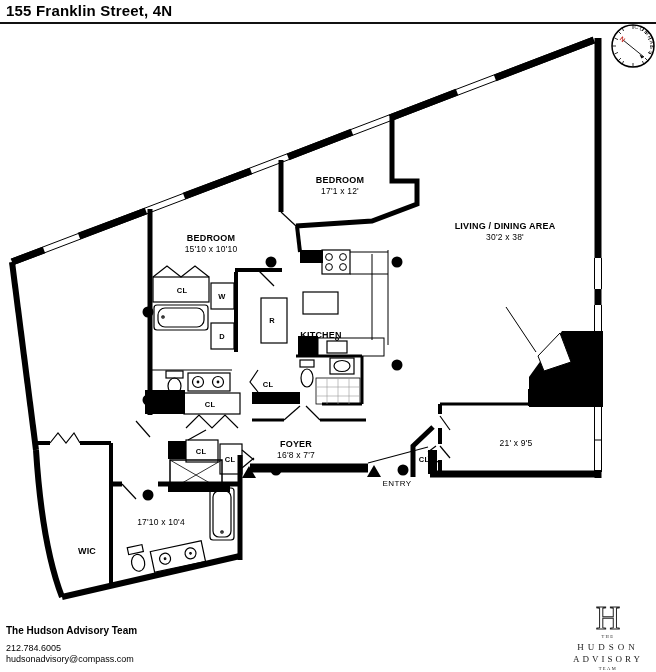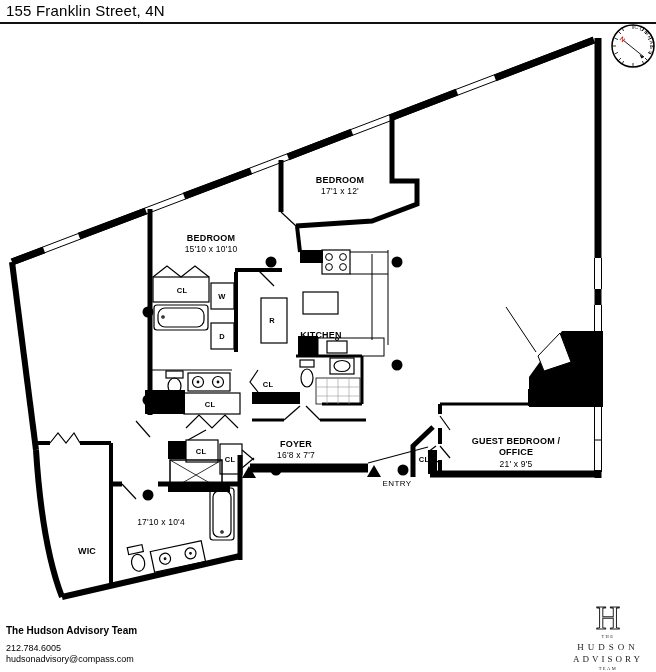--- a/index.html
+++ b/index.html
@@ -1,19 +1,19 @@
 <!DOCTYPE html>
 <html><head>
 <meta charset="utf-8">
 <style>
   html,body{margin:0;padding:0;background:#fff;}
   body{width:656px;height:672px;position:relative;overflow:hidden;
        font-family:"Liberation Sans",sans-serif;color:#000;}
   .page{position:absolute;inset:0;}
-  .title{position:absolute;left:6px;top:2px;font-size:15px;font-weight:normal;letter-spacing:.2px;}
+  .title{position:absolute;left:6px;top:2px;font-size:15px;font-weight:bold;letter-spacing:.2px;}
   .rule{position:absolute;left:0;top:22px;width:656px;height:2px;background:#111;}
   svg.plan{position:absolute;left:0;top:0;}
   .lbl{position:absolute;transform:translate(-50%,-50%);text-align:center;white-space:nowrap;line-height:1.25;}
   .lbl .nm{display:block;font-weight:bold;font-size:9px;letter-spacing:.2px;margin-top:20px;}
   .lbl .dm{display:block;font-weight:normal;font-size:8.5px;letter-spacing:.2px;}
   .lbl.wrap{white-space:normal;width:100px;}
   .sm{position:absolute;transform:translate(-50%,-50%);font-size:7.5px;font-weight:bold;letter-spacing:.2px;}
   .entry{font-weight:normal;font-size:8px;letter-spacing:.4px;padding-left:46px;}
   .f-team{position:absolute;left:6px;top:625px;font-size:10px;font-weight:bold;}
   .f-phone{position:absolute;left:6px;top:643px;font-size:9px;}
@@ -271,29 +271,32 @@
   </svg>
 
   <div class="lbl" style="left:340px;top:176px">
     <span class="nm">BEDROOM</span>
     <span class="dm">17'1 x 12'</span>
   </div>
   <div class="lbl" style="left:211px;top:234px">
     <span class="nm">BEDROOM</span>
     <span class="dm">15'10 x 10'10</span>
   </div>
+  <div class="lbl" style="left:505px;top:222px">
+    <span class="nm">LIVING / DINING AREA</span>
+    <span class="dm">30'2 x 38'</span>
+  </div>
   <div class="lbl" style="left:321px;top:326px">
     <span class="nm">KITCHEN</span>
   </div>
   <div class="lbl" style="left:296px;top:440px">
     <span class="nm">FOYER</span>
     <span class="dm">16'8 x 7'7</span>
   </div>
   <div class="lbl wrap" style="left:516px;top:443px">
-    <span class="nm">GUEST BEDROOM / OFFICE</span>
     <span class="dm">21' x 9'5</span>
   </div>
   <div class="lbl" style="left:87px;top:542px">
     <span class="nm">WIC</span>
   </div>
   <div class="lbl" style="left:161px;top:522px">
     <span class="dm">17'10 x 10'4</span>
   </div>
 
   <div class="sm" style="left:182px;top:290px">CL</div>

